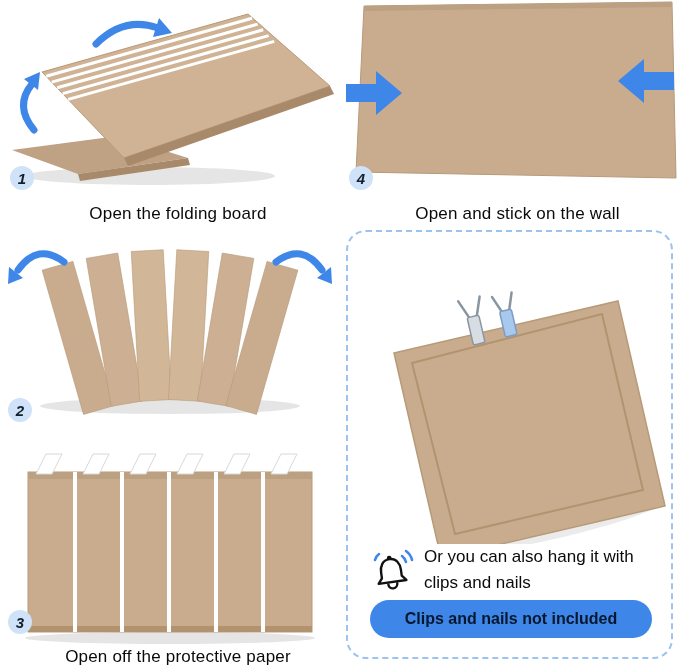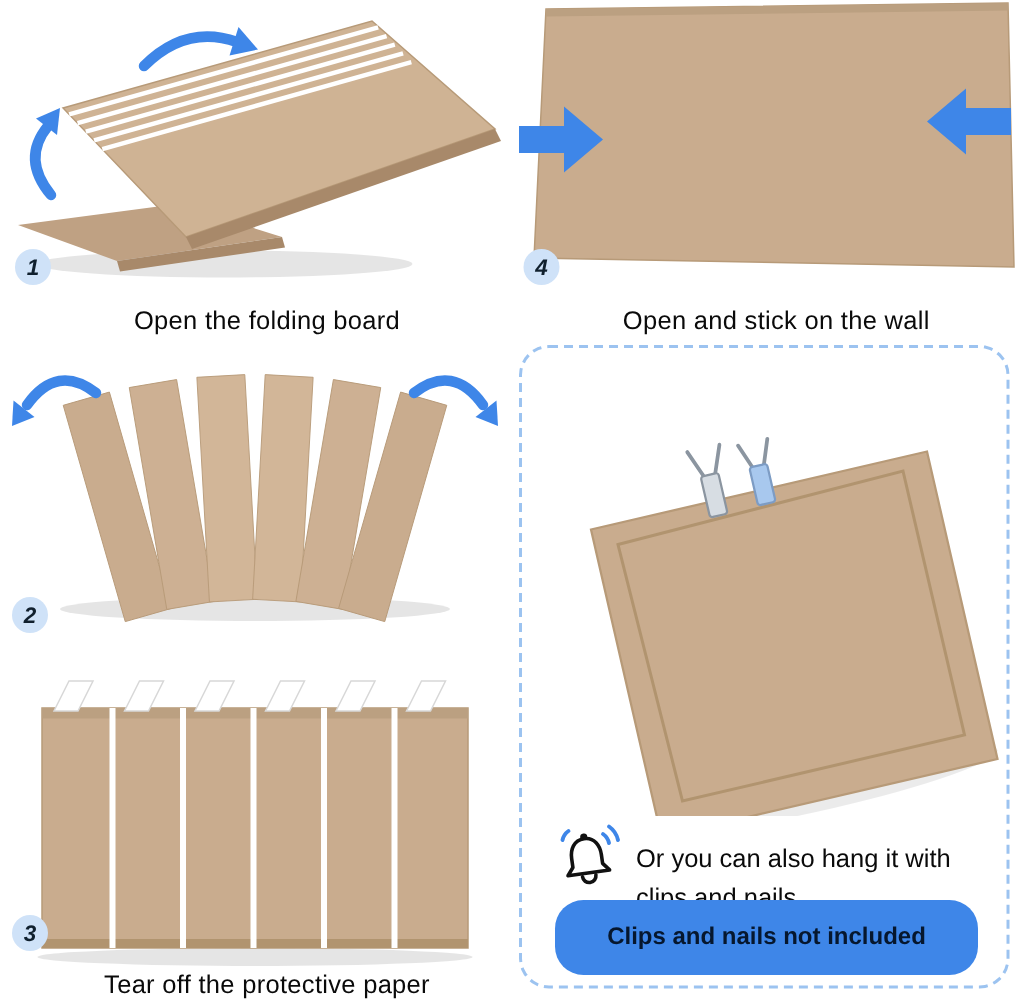--- a/index.html
+++ b/index.html
@@ -10,22 +10,22 @@
   .caption { position:absolute; left:0; right:0; bottom:4px; text-align:center;
              font-size:17px; color:#0a0a0a; letter-spacing:.2px;margin-left:16px; }
   .step-badge { position:absolute; width:24px; height:24px; border-radius:50%;
                 background:#cfe2f8; color:#10202e; display:flex; align-items:center; justify-content:center;
                 font-size:15px; font-weight:bold; font-style:italic; }
   .note-panel { position:absolute; left:346px; top:230px; width:327px; height:429px;
                 border:2px dashed #9cc3f0; border-radius:20px; }
   .note-illustration { position:absolute; left:1px; top:6px; }
   .bell-wrap { position:absolute; left:20px; top:316px; width:46px; height:46px; }
   .note-text { position:absolute; left:76px; top:312px; width:236px;
-               font-size:17px; line-height:1.55; color:#0a0a0a;margin-top:16px; }
-  .note-pill { position:absolute; left:22px; top:368px; width:282px; height:50px;
+               font-size:17px; line-height:1.55; color:#0a0a0a; }
+  .note-pill { position:absolute; left:22px; top:368px; width:282px; height:38px;
                background:#3e86e8; border-radius:19px; display:flex; align-items:center; justify-content:center;
                font-size:16px; font-weight:bold; color:#06172e; }
 </style>
 </head>
 <body>
 
 <div class="canvas">
 
   <section class="panel" style="left:0; top:0; width:340px; height:228px;">
     <svg width="340" height="192" viewBox="0 0 340 192">
@@ -117,21 +117,21 @@
       <polygon points="36,24 52,24 62,4 46,4" fill="#ffffff" stroke="#d8d8d8" stroke-width="1"></polygon>
       <polygon points="83,24 99,24 109,4 93,4" fill="#ffffff" stroke="#d8d8d8" stroke-width="1"></polygon>
       <polygon points="130,24 146,24 156,4 140,4" fill="#ffffff" stroke="#d8d8d8" stroke-width="1"></polygon>
       <polygon points="177,24 193,24 203,4 187,4" fill="#ffffff" stroke="#d8d8d8" stroke-width="1"></polygon>
       <polygon points="224,24 240,24 250,4 234,4" fill="#ffffff" stroke="#d8d8d8" stroke-width="1"></polygon>
       <polygon points="271,24 287,24 297,4 281,4" fill="#ffffff" stroke="#d8d8d8" stroke-width="1"></polygon>
     </svg>
     <span class="step-badge" style="left:8px; top:160px;">
       <span>3</span>
     </span>
-    <p class="caption">Tear off the protective paper</p>
+    <p class="caption">Open off the protective paper</p>
   </section>
 
   <aside class="note-panel">
     <svg class="note-illustration" width="323" height="306" viewBox="0 0 323 306">
       <ellipse cx="204" cy="288" rx="115" ry="13" fill="rgba(0,0,0,0.08)" transform="rotate(-13 204 288)"></ellipse>
 
       <polygon points="45,115 269,63 316,268 92,320" fill="#c9ac8e" stroke="#b79a78" stroke-width="1.5"></polygon>
       <polygon points="63,125 253,76 294,252 106,296" fill="none" stroke="#b1946f" stroke-width="2"></polygon>
 
       <g transform="translate(128,96) rotate(-13)">

